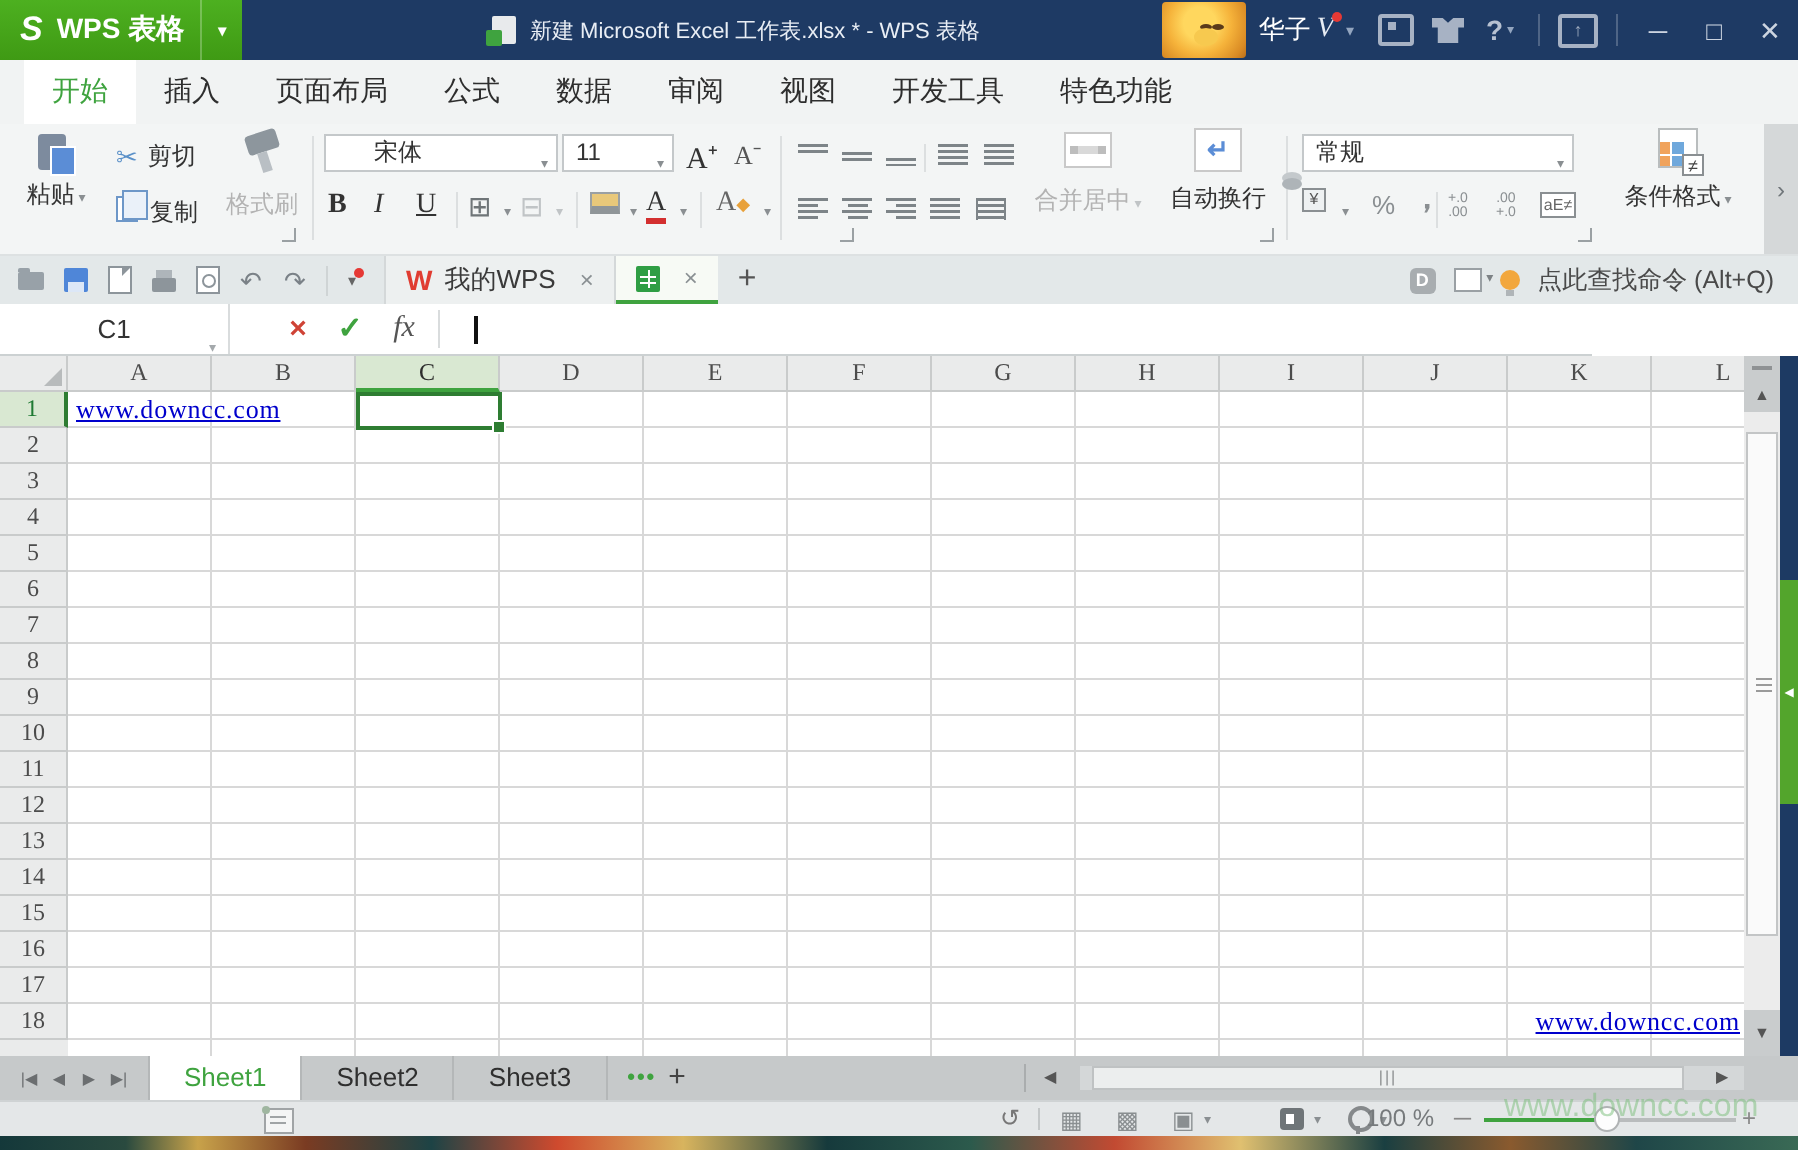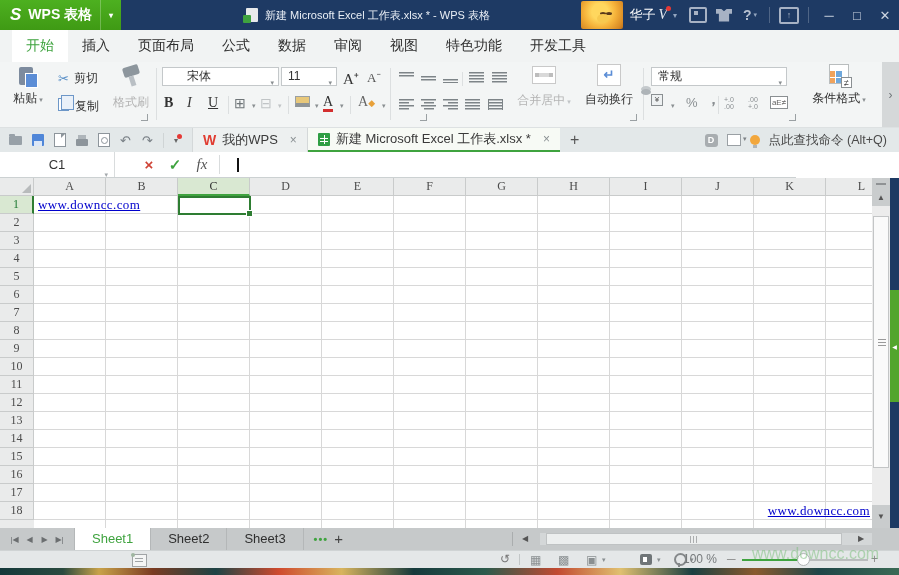--- a/index.html
+++ b/index.html
@@ -268,22 +268,22 @@
   </div>
 
   <div class="menubar" id="menu-tabs">
       <div class="mtab active">开始</div>
       <div class="mtab">插入</div>
       <div class="mtab">页面布局</div>
       <div class="mtab">公式</div>
       <div class="mtab">数据</div>
       <div class="mtab">审阅</div>
       <div class="mtab">视图</div>
+      <div class="mtab">开发工具</div>
       <div class="mtab">特色功能</div>
-      <div class="mtab">开发工具</div>
     </div>
 
   <div class="ribbon">
     
     <div class="abs" style="left:8px;top:4px;width:40px;text-align:center;">
       <span class="clip-ic" style="display:block;"></span>
       <span class="rlabel">粘贴</span><span class="rcaret">▾</span>
     </div>
     <div class="abs" style="left:58px;top:8px;display:flex;align-items:center;gap:5px;">
       <span style="color:#5a90c8;font-size:13px;">✂</span>
@@ -402,21 +402,20 @@
       <span class="qsep"></span>
       <span class="qcaret">▾</span>
     </div>
     <div class="qtab tab-mywps">
       <span class="wlogo">W</span>
       <span>我的WPS</span>
       <span class="close">×</span>
     </div>
     <div class="qtab tab-doc">
       <span class="xls-ic"></span>
-      <span>新建 Microsoft Excel 工作表.xlsx *</span>
       <span class="close">×</span>
     </div>
     <div class="tab-plus">
         <span>+</span>
       </div>
     <div class="tab-right">
       <span class="docer-ic">D</span>
       <span class="winc-ic"></span>
       <span class="bulb-ic"></span>
       <span class="find-hint">点此查找命令 (Alt+Q)</span>

